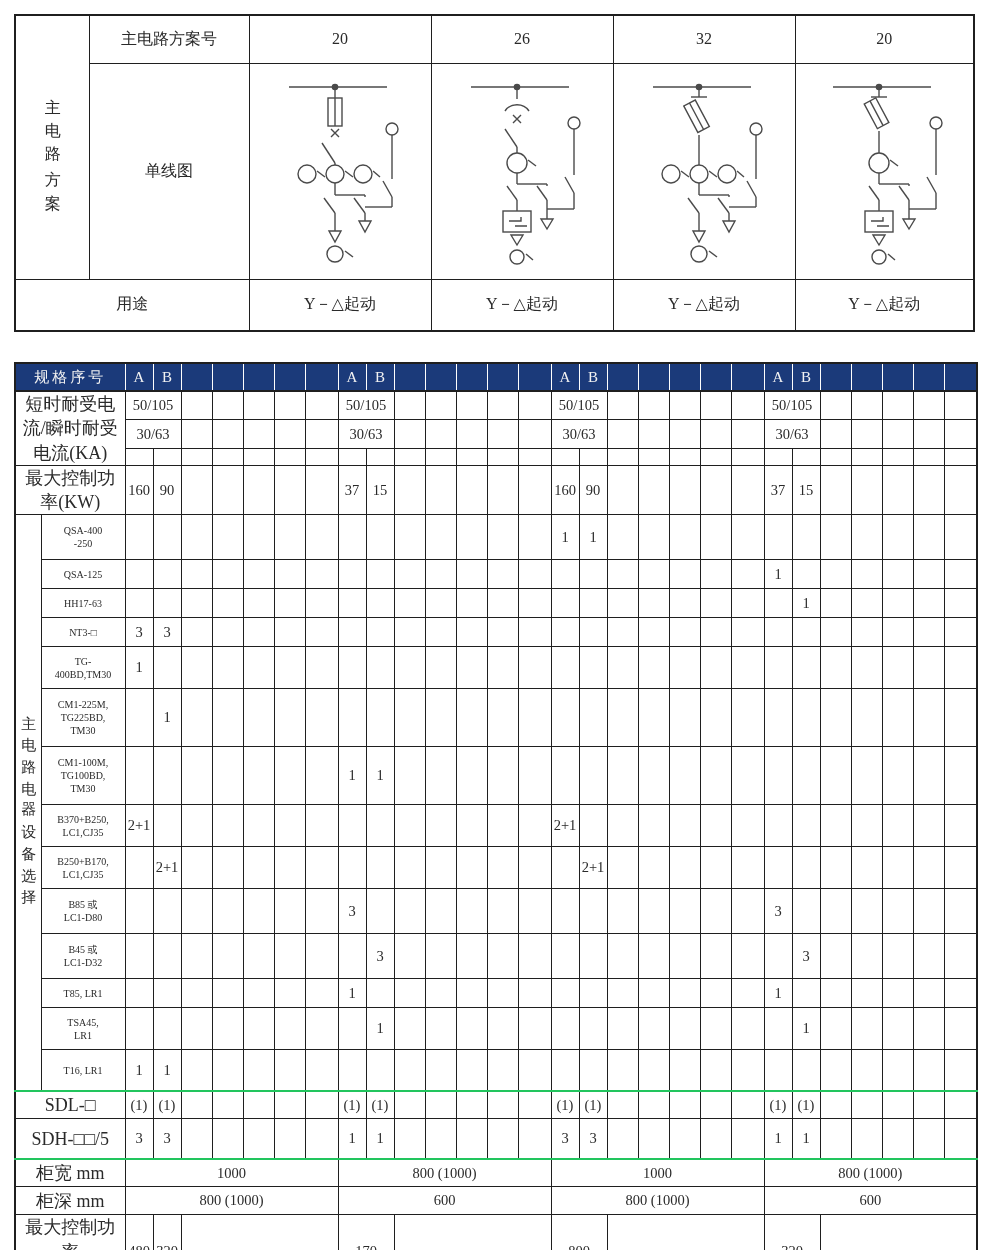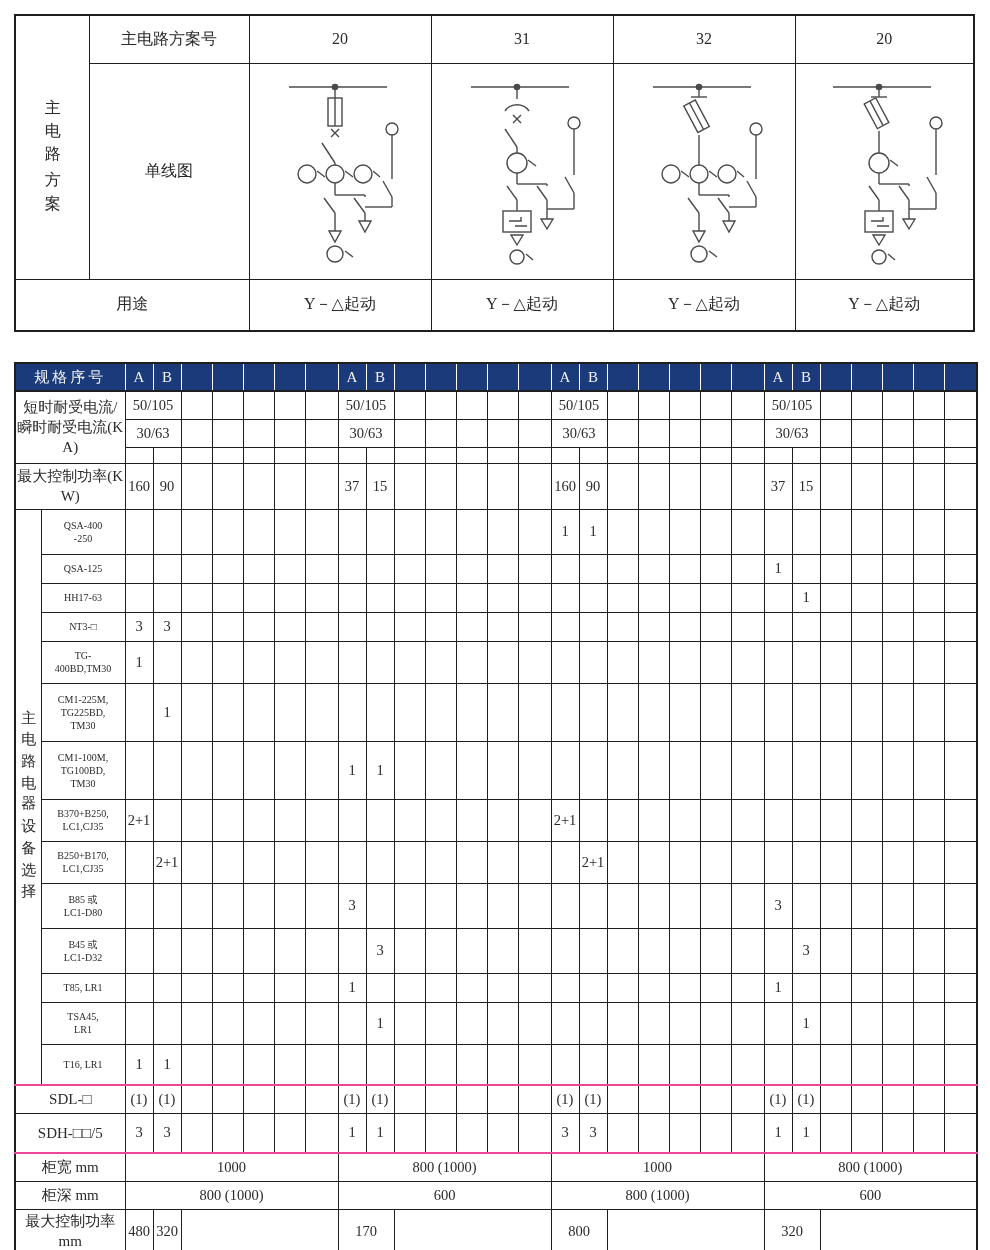--- a/index.html
+++ b/index.html
@@ -16,25 +16,25 @@
   .toptab td{font-size:16px;}
   .vt{writing-mode:vertical-lr;text-orientation:upright;display:inline-block;}
   .side-label{letter-spacing:1.5em;font-size:16px;}
   .diagcell{vertical-align:middle;}
 
   
   .spectab{position:absolute;left:14px;top:362px;width:962px;border:2px solid #1f1f1f;}
   .hd td{background:#1b3a7a;color:#f2f2f2;border:1px solid #fdfdfd;
          border-bottom:2px solid #1f1f1f;font-size:15px;}
   .hd td.lab{letter-spacing:3px;text-align:center;}
-  .lab{font-size:15px;white-space:pre-line;word-break:break-all;line-height:1.35;}
+  .lab{font-size:18px;white-space:pre-line;word-break:break-all;line-height:1.35;}
   .sub{font-size:10px;white-space:pre-line;line-height:1.3;}
   .vlab{font-size:15px;}
   .vlab .vt{letter-spacing:1.45em;}
-  .t2 td{border-top:2px solid #ec4899;}
+  .t2 td{border-top:2px solid #22c55e;}
   svg{display:block;margin:0 auto;}
 </style>
 </head>
 <body>
 
 <div class="page">
 
   <table class="toptab">
     <colgroup>
         <col style="width:74px">
@@ -42,21 +42,21 @@
         <col style="width:182px">
         <col style="width:182px">
         <col style="width:182px">
         <col style="width:179px">
       </colgroup>
     <tbody>
         <tr style="height:48px">
       <td rowspan="2"><span class="vt side-label">主电路方案</span></td>
       <td>主电路方案号</td>
       <td>20</td>
-      <td>31</td>
+      <td>26</td>
       <td>32</td>
       <td>20</td>
     </tr>
     <tr style="height:216px">
       <td>单线图</td>
       <td class="diagcell">
         <svg width="156" height="200" viewBox="0 0 150 200" stroke="#4a4a4a" fill="none" stroke-width="1.4">
           <line x1="24" y1="16" x2="122" y2="16"></line>
               <circle cx="70" cy="16" r="2.6" fill="#4a4a4a"></circle>
           <line x1="70" y1="16" x2="70" y2="27"></line>

